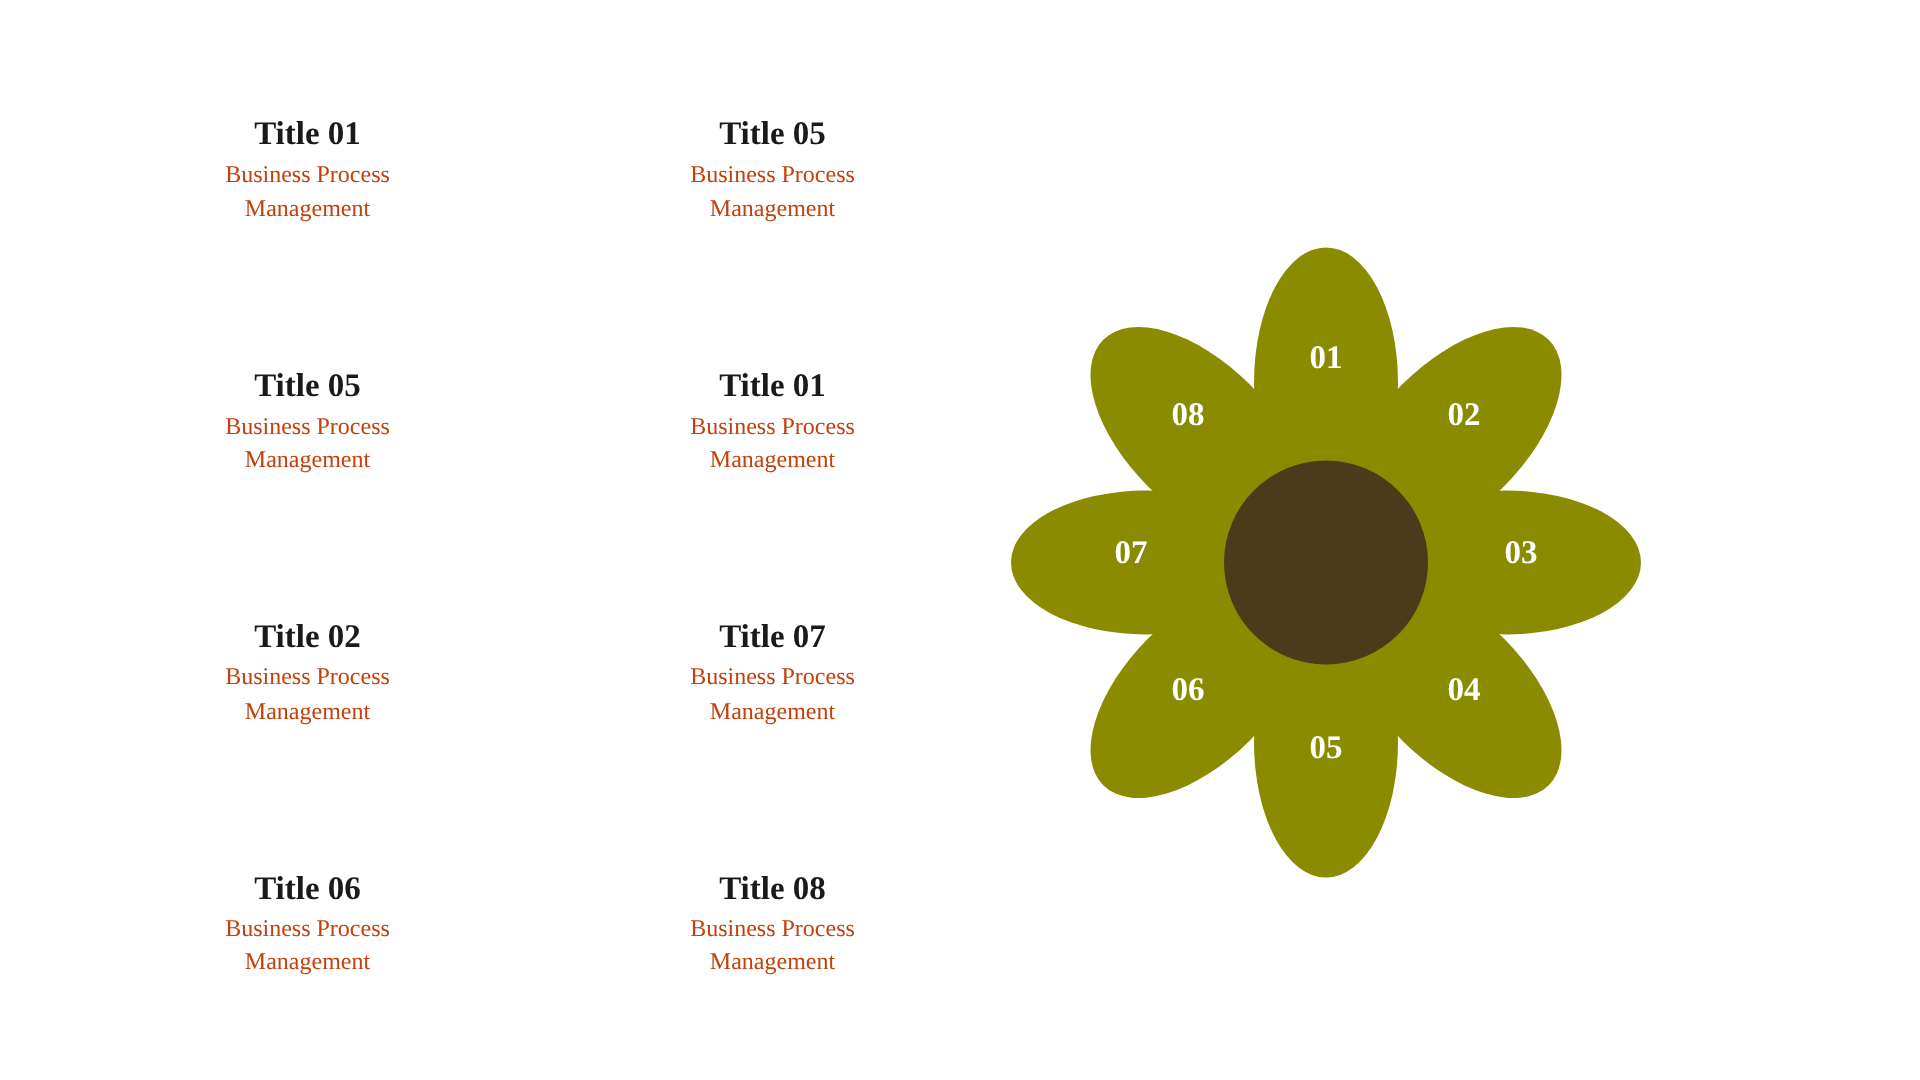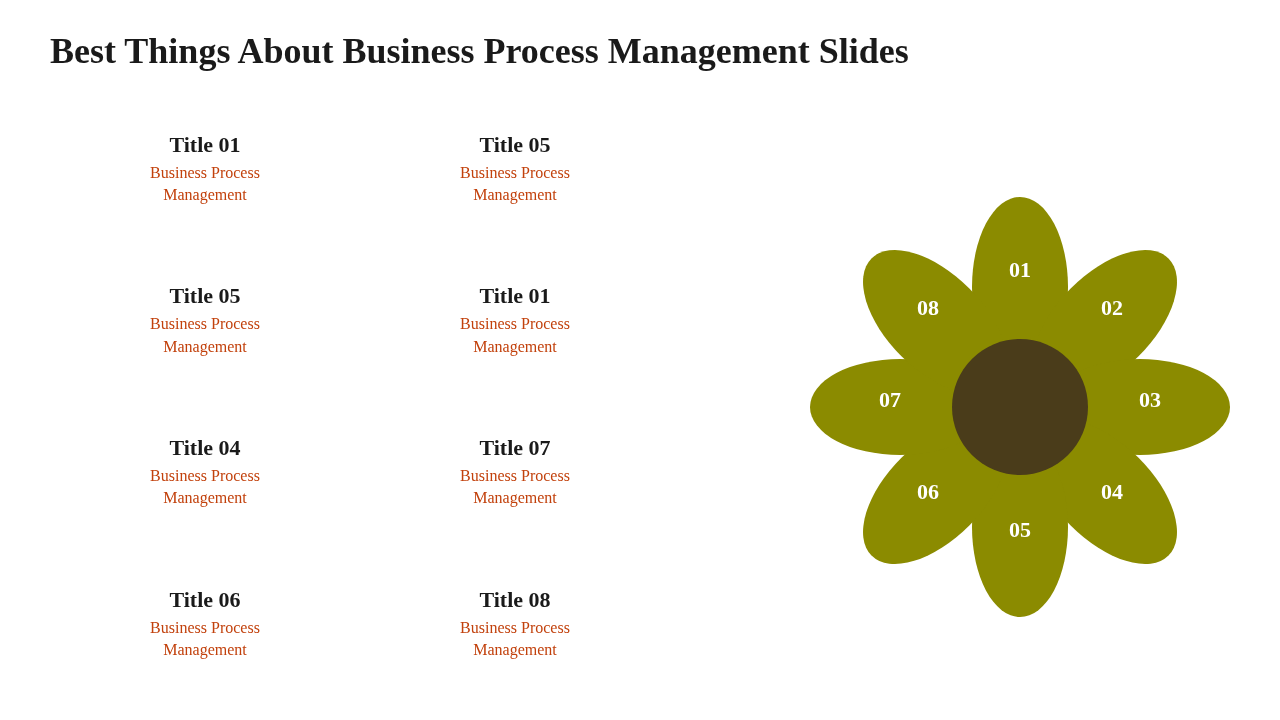--- a/index.html
+++ b/index.html
@@ -61,40 +61,39 @@
     .item-desc {
       font-size: 16px;
       color: #c2410c;
       line-height: 1.4;
     }
 
     .right-panel {
       flex: 1;
       display: flex;
       align-items: center;
-      justify-content: flex-end;
+      justify-content: flex-start;
       position: relative;
     }
 
     .flower {
       position: relative;
       width: 420px;
       height: 520px;
     }
 
     .flower svg {
       width: 100%;
       height: 100%;
     }
   </style>
 </head>
 <body>
 
 <div class="page">
-  <h1 class="main-title">Best Things About Business Process Management Slides</h1>
 
   <div class="content-area">
     <div class="left-panel">
 
     <div class="item">
       <div class="item-title">Title 01</div>
       <div class="item-desc">Business Process<br>Management</div>
     </div>
         <div class="item">
       <div class="item-title">Title 05</div>
@@ -102,21 +101,21 @@
     </div>
         <div class="item">
       <div class="item-title">Title 05</div>
       <div class="item-desc">Business Process<br>Management</div>
     </div>
         <div class="item">
       <div class="item-title">Title 01</div>
       <div class="item-desc">Business Process<br>Management</div>
     </div>
         <div class="item">
-      <div class="item-title">Title 04</div>
+      <div class="item-title">Title 02</div>
       <div class="item-desc">Business Process<br>Management</div>
     </div>
         <div class="item">
       <div class="item-title">Title 07</div>
       <div class="item-desc">Business Process<br>Management</div>
     </div>
         <div class="item">
       <div class="item-title">Title 06</div>
       <div class="item-desc">Business Process<br>Management</div>
     </div>

